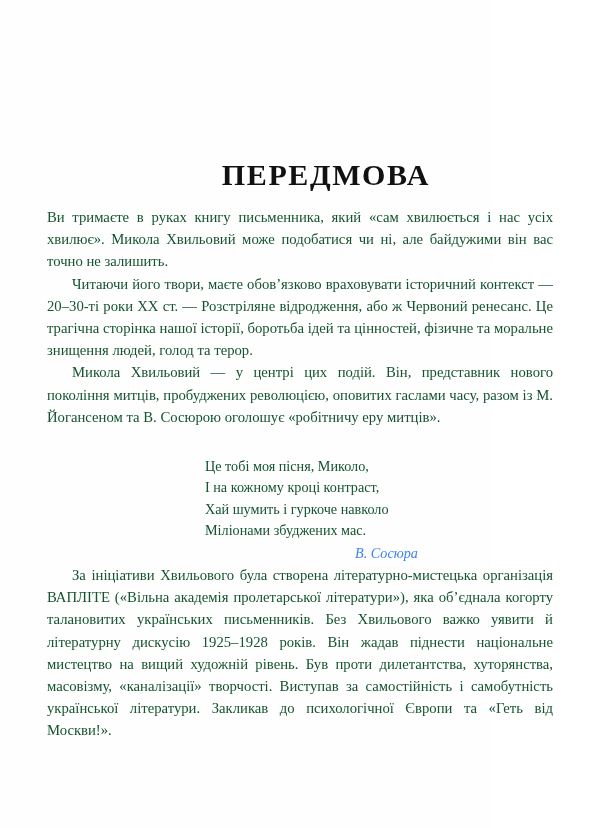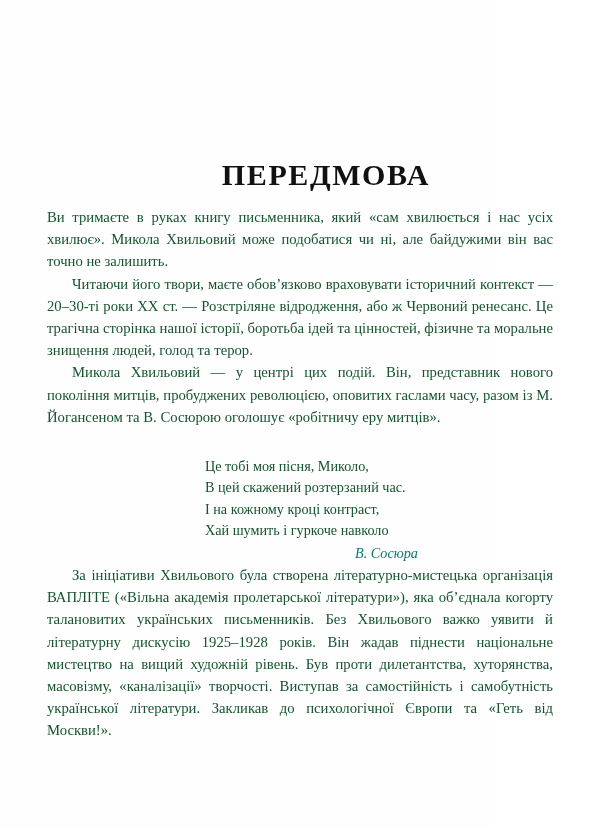--- a/index.html
+++ b/index.html
@@ -78,21 +78,21 @@
     white-space: pre;
     color: #14532d;
   }
   .verse-attrib {
     margin-top: 1px;
     font-size: 14.2px;
     line-height: 21.4px;
     font-style: italic;
     text-align: left;
     padding-left: 150px;
-    color: #0f766e;
+    color: #3b82f6;
     white-space: pre;
   }
 
   .after-verse {
     margin-top: 34px;
   }
 </style>
 </head>
 <body>
 
@@ -105,22 +105,22 @@
   <div class="content">
 
     <p class="para">Ви тримаєте в руках книгу письменника, який «сам хвилюється і нас усіх хвилює». Микола Хвильовий може подобатися чи ні, але байдужими він вас точно не залишить.</p>
 
     <p class="para indent">Читаючи його твори, маєте обов’язково враховувати історичний контекст — 20–30-ті роки XX ст. — Розстріляне відродження, або ж Червоний ренесанс. Це трагічна сторінка нашої історії, боротьба ідей та цінностей, фізичне та моральне знищення людей, голод та терор.</p>
 
     <p class="para indent">Микола Хвильовий — у центрі цих подій. Він, представник нового покоління митців, пробуджених революцією, оповитих гаслами часу, разом із М. Йогансеном та В. Сосюрою оголошує «робітничу еру митців».</p>
 
     <div class="verse-block">
       <div class="verse-line">Це тобі моя пісня, Миколо,</div>
-      <div class="verse-line">В цей скажений розтерзаний час.</div>
       <div class="verse-line">І на кожному кроці контраст,</div>
       <div class="verse-line">Хай шумить і гуркоче навколо</div>
+      <div class="verse-line">Міліонами збуджених мас.</div>
       <div class="verse-attrib">В. Сосюра</div>
     </div>
 
     <p class="para indent after-verse">За ініціативи Хвильового була створена літературно-мистецька організація ВАПЛІТЕ («Вільна академія пролетарської літератури»), яка об’єднала когорту талановитих українських письменників. Без Хвильового важко уявити й літературну дискусію 1925–1928 років. Він жадав піднести національне мистецтво на вищий художній рівень. Був проти дилетантства, хуторянства, масовізму, «каналізації» творчості. Виступав за самостійність і самобутність української літератури. Закликав до психологічної Європи та «Геть від Москви!».</p>
 
   </div>
 </div>
 
 </body></html>

